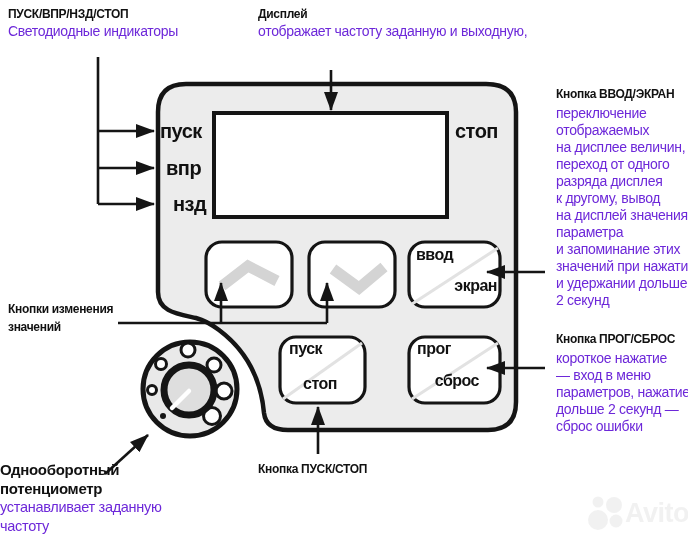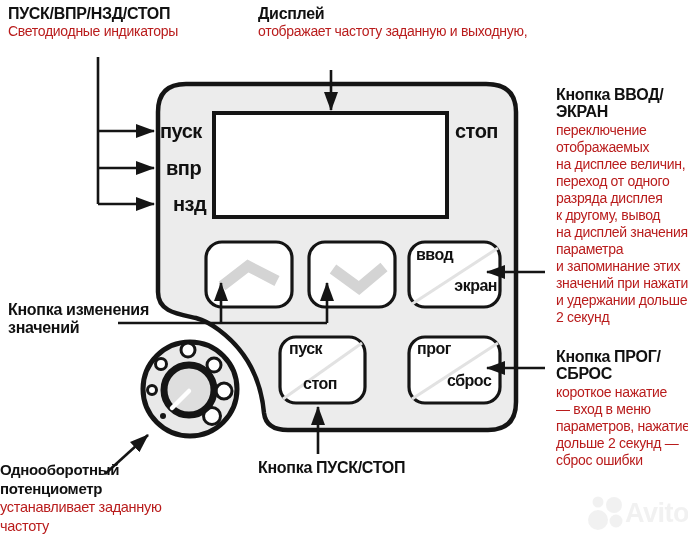--- a/index.html
+++ b/index.html
@@ -1,21 +1,21 @@
 <!DOCTYPE html>
 <html><head>
 <meta charset="utf-8">
 <style>
   html,body{margin:0;padding:0;}
   body{width:688px;height:540px;background:#ffffff;position:relative;overflow:hidden;
        font-family:"Liberation Sans","DejaVu Sans",sans-serif;color:#1c1c1c;}
   svg.draw{position:absolute;left:0;top:0;z-index:1;}
   .txt{position:absolute;z-index:2;}
-  .h{font-weight:700;font-size:16px;color:#111;letter-spacing:-0.3px;}
-  .b{font-weight:400;font-size:14px;color:#b91c1c;letter-spacing:-0.3px;}
+  .h{font-weight:700;font-size:12px;color:#111;letter-spacing:-0.3px;}
+  .b{font-weight:400;font-size:14px;color:#6d28d9;letter-spacing:-0.3px;}
   .callout{line-height:16.5px;}
   .rightcol{width:140px;line-height:17px;}
   .rightcol .h{display:block;margin-bottom:2px;}
   .rightcol .b{display:block;}
   .spacer{height:22px;}
   .panel-label{position:absolute;z-index:2;font-weight:700;font-size:20px;color:#111;
                letter-spacing:-0.5px;}
   .btn-label{position:absolute;z-index:2;font-weight:700;font-size:16px;color:#111;
              letter-spacing:-0.5px;}
   .wm{position:absolute;z-index:2;left:585px;top:492px;width:103px;height:44px;opacity:0.35;}
@@ -80,21 +80,21 @@
 </svg>
 
 <div class="panel-label" style="left:160px;top:120px">пуск</div>
 <div class="panel-label" style="left:166px;top:157px">впр</div>
 <div class="panel-label" style="left:173px;top:193px">нзд</div>
 <div class="panel-label" style="left:455px;top:120px">стоп</div>
 
 <div class="btn-label" style="left:416px;top:246px">ввод</div>
 <div class="btn-label" style="left:425px;top:277px;width:72px;text-align:right">экран</div>
 <div class="btn-label" style="left:417px;top:340px">прог</div>
-<div class="btn-label" style="left:447px;top:372px;width:74px;text-align:left">сброс</div>
+<div class="btn-label" style="left:405px;top:372px;width:74px;text-align:right">сброс</div>
 <div class="btn-label" style="left:289px;top:340px">пуск</div>
 <div class="btn-label" style="left:303px;top:375px">стоп</div>
 
 <div class="txt callout" style="left:8px;top:6px">
   <span class="h" style="display:block">ПУСК/ВПР/НЗД/СТОП</span>
   <span class="b" style="display:block">Светодиодные индикаторы</span>
 </div>
 
 <div class="txt callout" style="left:258px;top:6px">
   <span class="h" style="display:block">Дисплей</span>
@@ -118,21 +118,21 @@
   <div class="spacer"></div>
   <span class="h">Кнопка ПРОГ/СБРОС</span>
   <span class="b">короткое нажатие</span>
   <span class="b">— вход в меню</span>
   <span class="b">параметров, нажатие</span>
   <span class="b">дольше 2 секунд —</span>
   <span class="b">сброс ошибки</span>
 </div>
 
 <div class="txt" style="left:8px;top:301px;line-height:17.5px">
-  <span class="h" style="display:block">Кнопка изменения</span>
+  <span class="h" style="display:block">Кнопки изменения</span>
   <span class="h" style="display:block">значений</span>
 </div>
 
 <div class="txt" style="left:258px;top:459px">
   <span class="h">Кнопка ПУСК/СТОП</span>
 </div>
 
 <div class="txt" style="left:0;top:461px;line-height:18.5px">
   <span class="h" style="display:block;font-size:15px">Однооборотный</span>
   <span class="h" style="display:block;font-size:15px">потенциометр</span>

